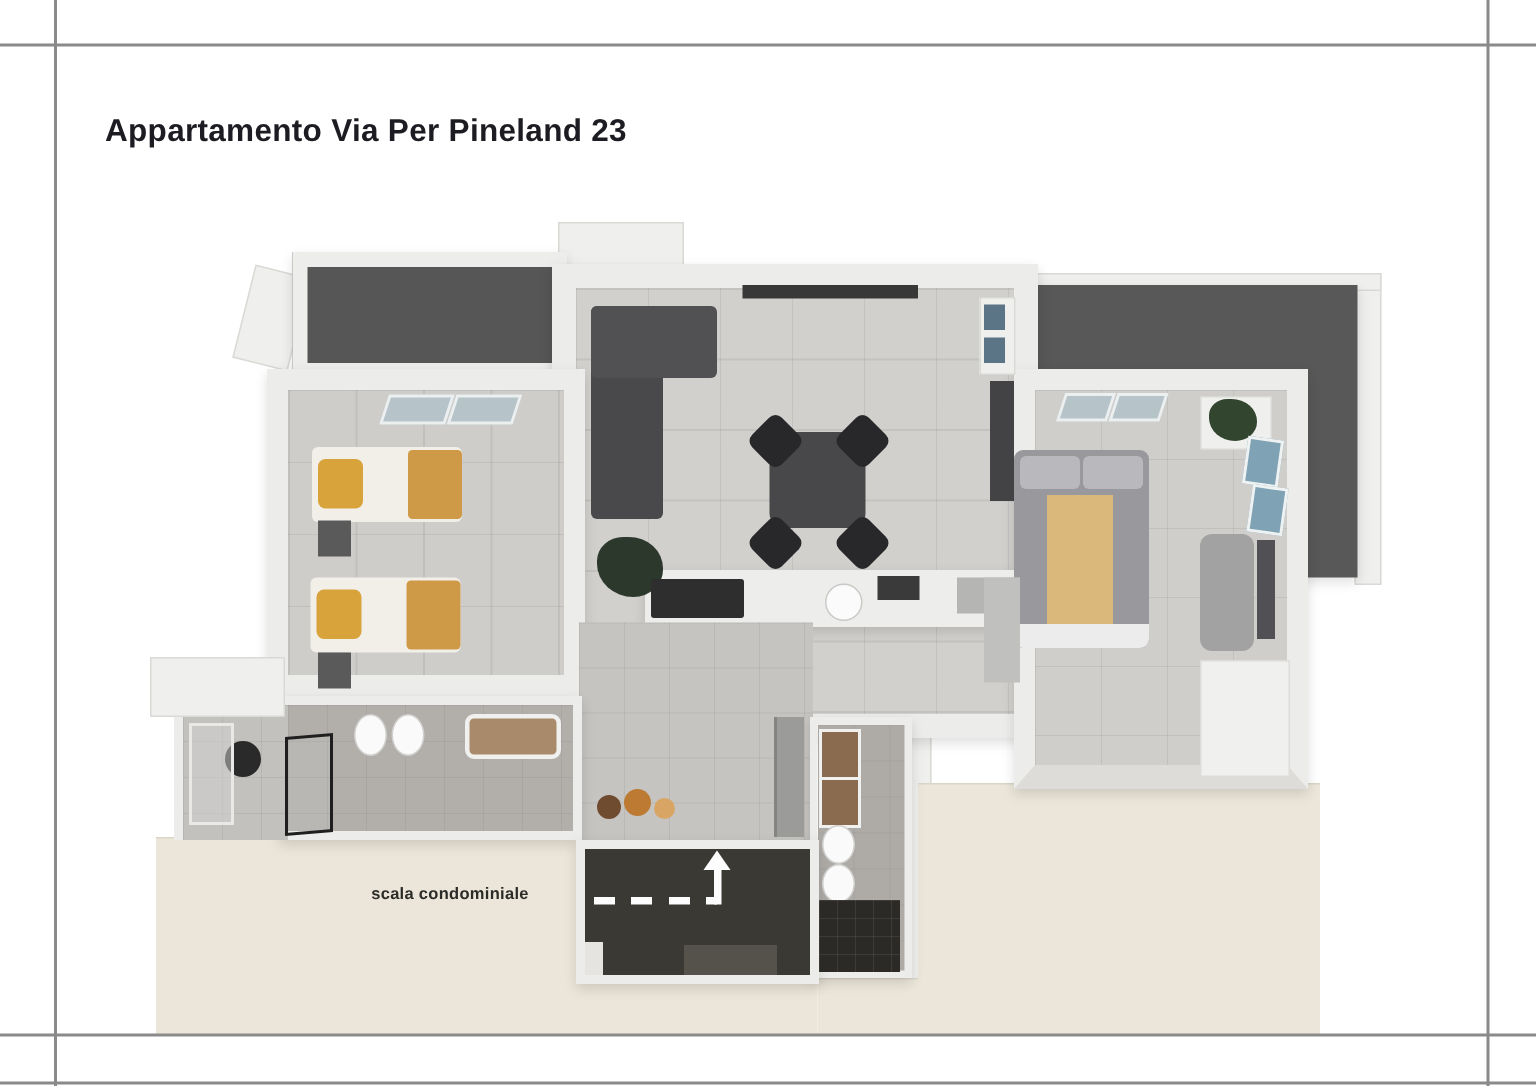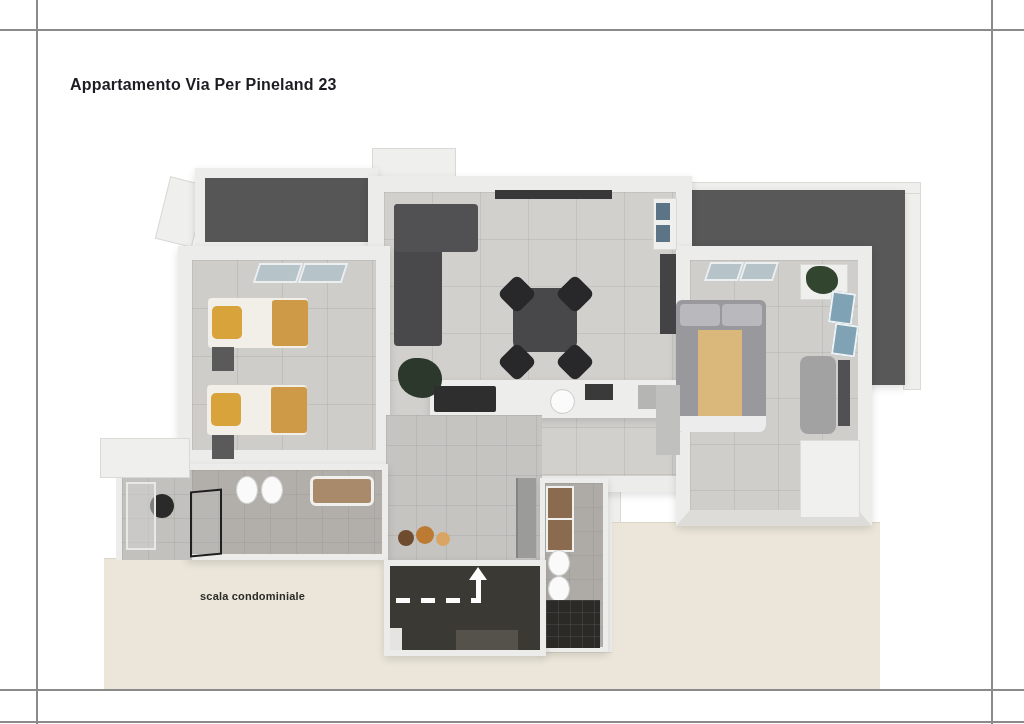--- a/index.html
+++ b/index.html
@@ -5,28 +5,28 @@
   html,body{margin:0;padding:0;}
   body{width:1024px;height:724px;background:#ffffff;overflow:hidden;
        font-family:"Liberation Sans",sans-serif;position:relative;}
   .a{position:absolute;}
 
   
   .fline{background:#8a8a8a;z-index:20;}
   .fl-h{left:0;right:0;height:2px;}
   .fl-v{top:0;bottom:0;width:2px;}
 
-  .title{left:70px;top:76px;font-size:16px;font-weight:700;color:#1c1c22;
+  .title{left:70px;top:76px;font-size:21px;font-weight:700;color:#1c1c22;
          letter-spacing:.2px;z-index:21;}
 
   .plan{left:100px;top:140px;width:850px;height:550px;z-index:2;}
 
   
   .beige{background:#ebe6d9;box-shadow:inset 0 1px 0 #d9d5c7;z-index:1;}
-  .scala{left:100px;top:450px;width:200px;font-size:11px;
+  .scala{left:100px;top:450px;width:200px;text-align:center;font-size:11px;
          font-weight:700;color:#2b2b28;z-index:6;letter-spacing:.2px;}
 
   
   .room{box-shadow:0 3px 8px rgba(0,0,0,.13);background-clip:padding-box;z-index:3;}
   .tiles{background-image:linear-gradient(rgba(110,110,110,.14) 1px,transparent 1px),
          linear-gradient(90deg,rgba(110,110,110,.14) 1px,transparent 1px);}
   .dark{background:#585858;}
   .wallblock{background:#efefed;border:1px solid #d9d9d6;}
 
   .furn{z-index:4;}

